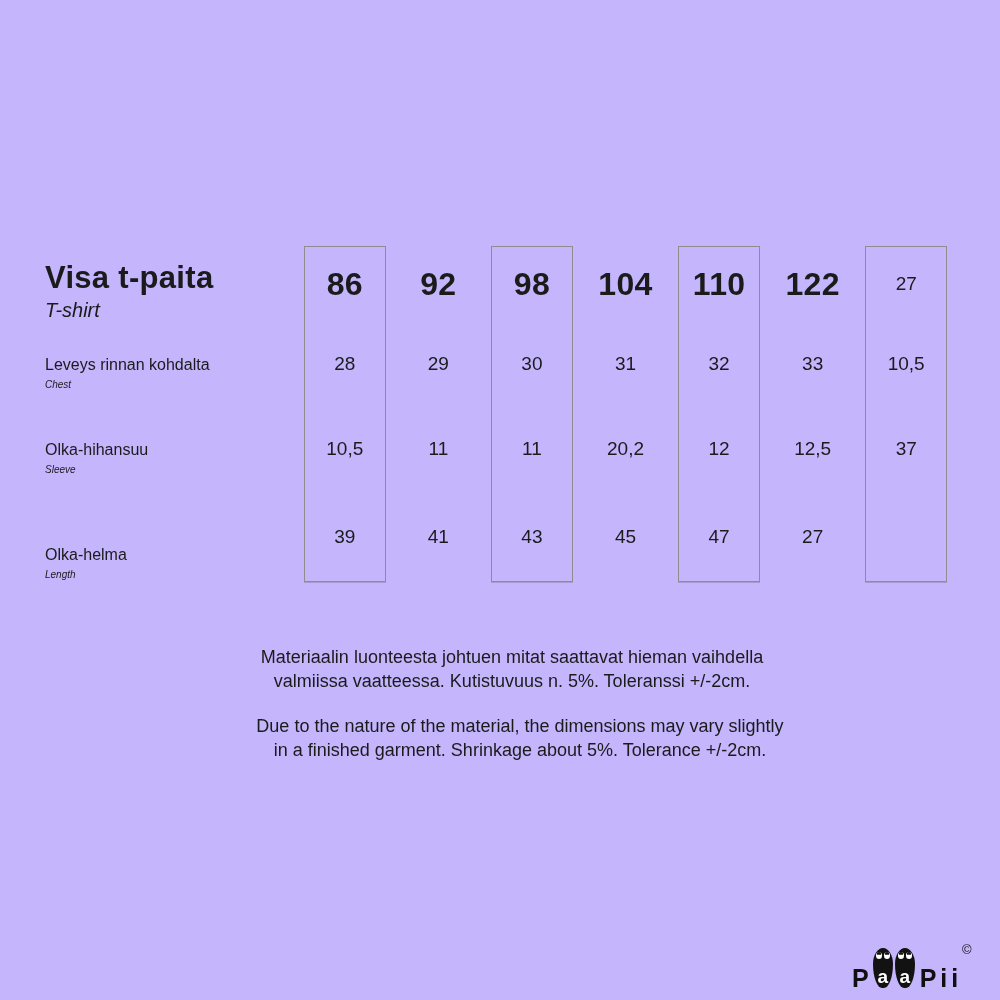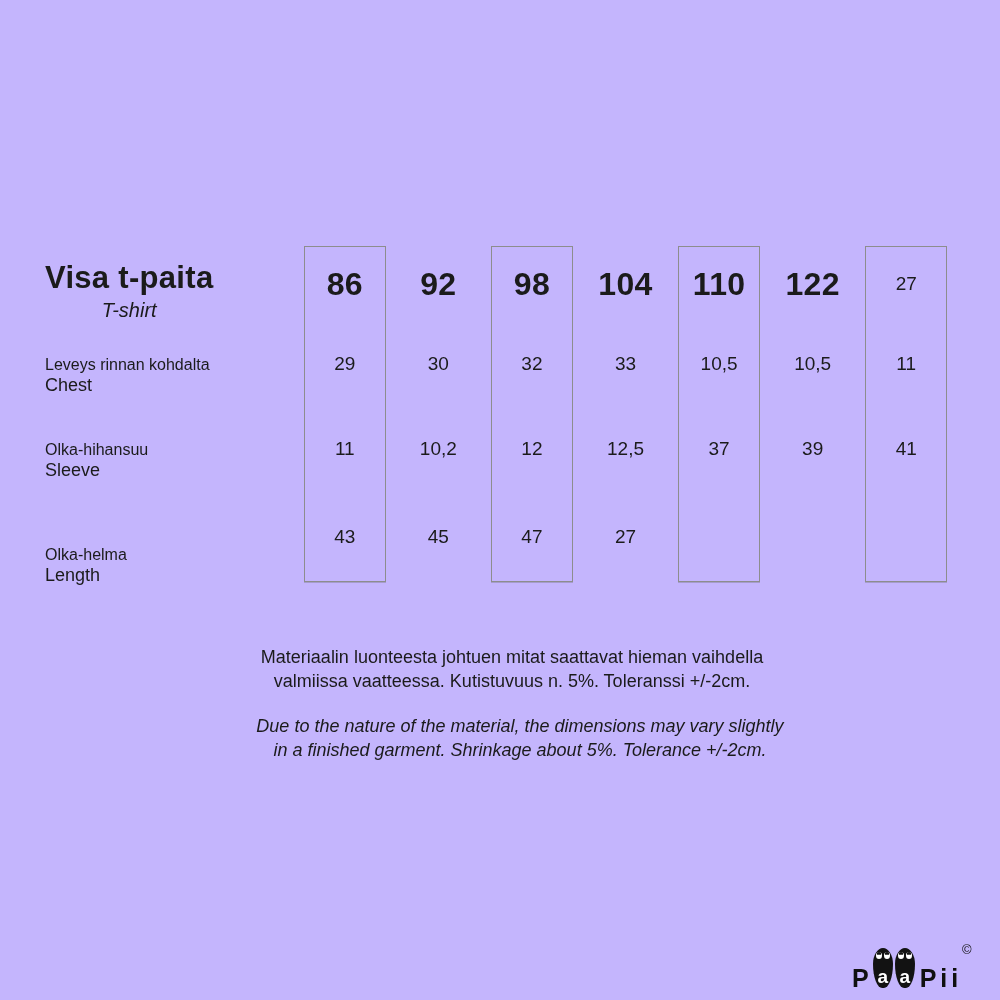--- a/index.html
+++ b/index.html
@@ -9,26 +9,26 @@
     height: 1000px;
     background: #c4b5fd;
     font-family: "Liberation Sans", sans-serif;
     color: #1b1b1b;
     overflow: hidden;
   }
 
   
   .title-block { position: absolute; left: 45px; top: 260px; }
   .product-title { font-size: 31px; font-weight: 800; letter-spacing: 0.3px; line-height: 36px; }
-  .product-subtitle { font-size: 20px; font-style: italic; line-height: 24px; margin-top: 2px; text-align: center; }
+  .product-subtitle { font-size: 20px; font-style: italic; line-height: 24px; margin-top: 2px; }
 
   
   .row-label { position: absolute; left: 45px; }
   .row-label .fi { font-size: 16px; line-height: 20px; }
-  .row-label .en { font-size: 18px; line-height: 20px; }
+  .row-label .en { font-size: 10px; line-height: 20px; font-style: italic; }
   .row-label.chest  { top: 355px; }
   .row-label.sleeve { top: 440px; }
   .row-label.length { top: 545px; }
 
   
   .boxes { position: absolute; left: 298px; top: 246px; width: 655px; height: 336px; }
   .colbox {
     position: absolute; top: 0; width: 82px; height: 336px;
     border: 1px solid #8d8d8d; box-sizing: border-box;
     box-shadow: 0 1px 0 rgba(110,110,110,0.35);
@@ -55,21 +55,21 @@
     font-size: 19px;
   }
 
   
   .notes-fi {
     position: absolute; left: 40px; right: 16px; top: 645px;
     text-align: center; font-size: 18px; line-height: 24px;
   }
   .notes-en {
     position: absolute; left: 40px; right: 0; top: 714px;
-    text-align: center; font-size: 18px; line-height: 24px; font-style: italic;
+    text-align: center; font-size: 18px; line-height: 24px; 
   }
 
   
   .logo { position: absolute; left: 852px; top: 941px; width: 130px; height: 52px; }
   .logo-row { position: absolute; left: 0; bottom: 5px; display: flex; align-items: flex-end; }
   .logo-letter { font-size: 25px; font-weight: 600; line-height: 19px; color: #101010; }
   .logo-letter.p1 { margin-right: 3px; }
   .logo-letter.pii { margin-left: 4px; letter-spacing: 4px; text-align: right; }
   .egg {
     position: relative; width: 20px; height: 40px; margin: 0 1px;
@@ -128,30 +128,32 @@
 
   <div class="grid">
     <div class="hcell">86</div>
     <div class="hcell">92</div>
     <div class="hcell">98</div>
     <div class="hcell">104</div>
     <div class="hcell">110</div>
     <div class="hcell">122</div>
 
     <div class="vcell">27</div>
+    <div class="vcell">28</div>
     <div class="vcell">29</div>
     <div class="vcell">30</div>
+    <div class="vcell">31</div>
     <div class="vcell">32</div>
     <div class="vcell">33</div>
 
     <div class="vcell">10,5</div>
     <div class="vcell">10,5</div>
     <div class="vcell">11</div>
     <div class="vcell">11</div>
-    <div class="vcell">10,2</div>
+    <div class="vcell">20,2</div>
     <div class="vcell">12</div>
     <div class="vcell">12,5</div>
 
     <div class="vcell">37</div>
     <div class="vcell">39</div>
     <div class="vcell">41</div>
     <div class="vcell">43</div>
     <div class="vcell">45</div>
     <div class="vcell">47</div>
     <div class="vcell">27</div>

